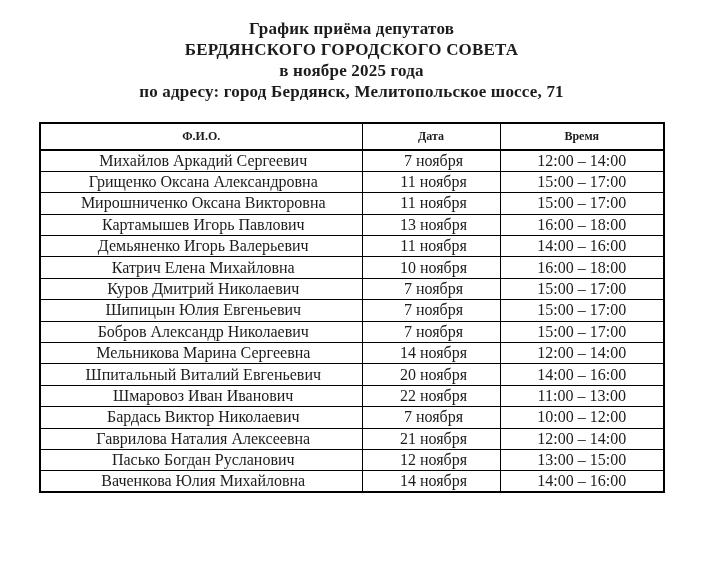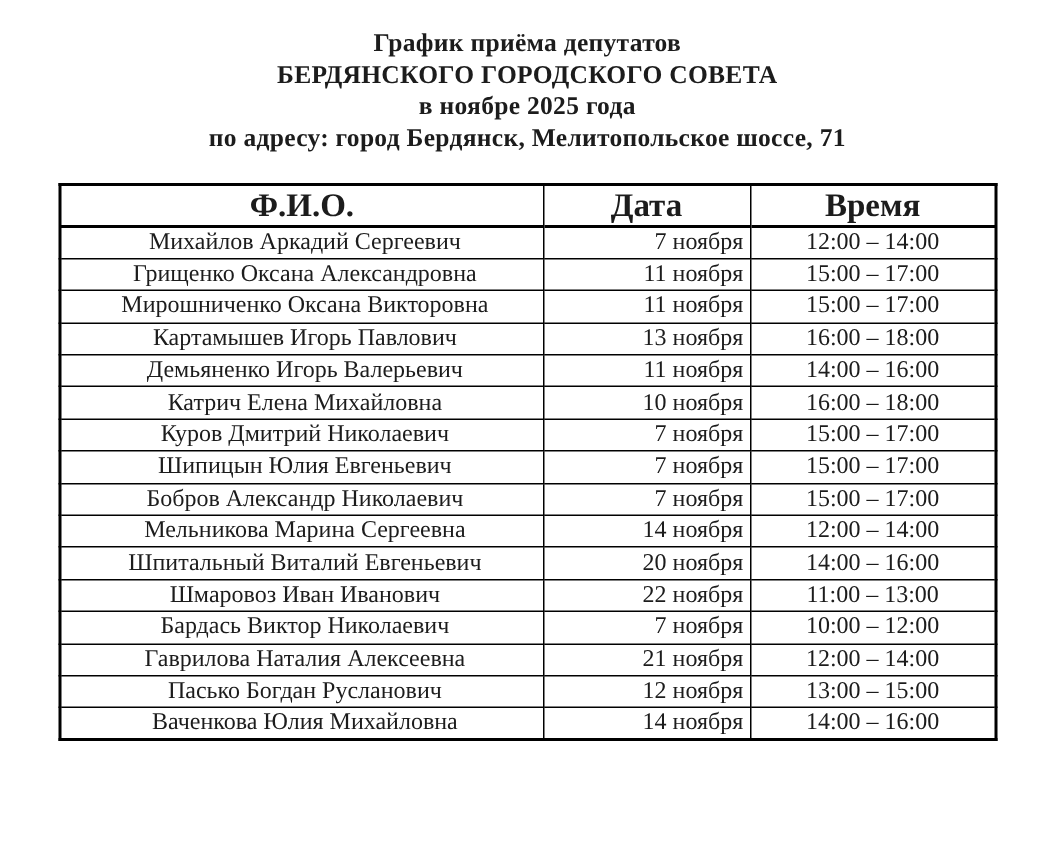--- a/index.html
+++ b/index.html
@@ -31,38 +31,38 @@
     table-layout: fixed;
     background: #fff;
   }
   table.schedule, table.schedule th, table.schedule td {
     border: 1px solid #000;
   }
   table.schedule { border: 2px solid #000; }
   table.schedule thead th {
     border-bottom: 2px solid #000;
     height: 27px;
-    font-size: 22px;
+    font-size: 12px;
     font-weight: bold;
     text-align: center;
     vertical-align: middle;
     padding: 0 4px;
   }
   table.schedule td {
     height: 21.4px;
     font-size: 16px;
     vertical-align: middle;
     white-space: nowrap;
     overflow: hidden;
   }
   col.c-name { width: 322px; }
   col.c-date { width: 138px; }
   col.c-time { width: 164px; }
   td.col-name { text-align: center; padding: 0 4px 0 8px; }
-  td.col-date { text-align: right; padding: 0 4px 0 9px; }
+  td.col-date { text-align: center; padding: 0 4px 0 9px; }
   td.col-time { text-align: center; padding: 0 4px; }
 </style>
 </head>
 <body>
 
 <div class="page">
 
   <div class="title-block">
     <div class="title-line">График приёма депутатов</div>
     <div class="title-line">БЕРДЯНСКОГО ГОРОДСКОГО СОВЕТА</div>

